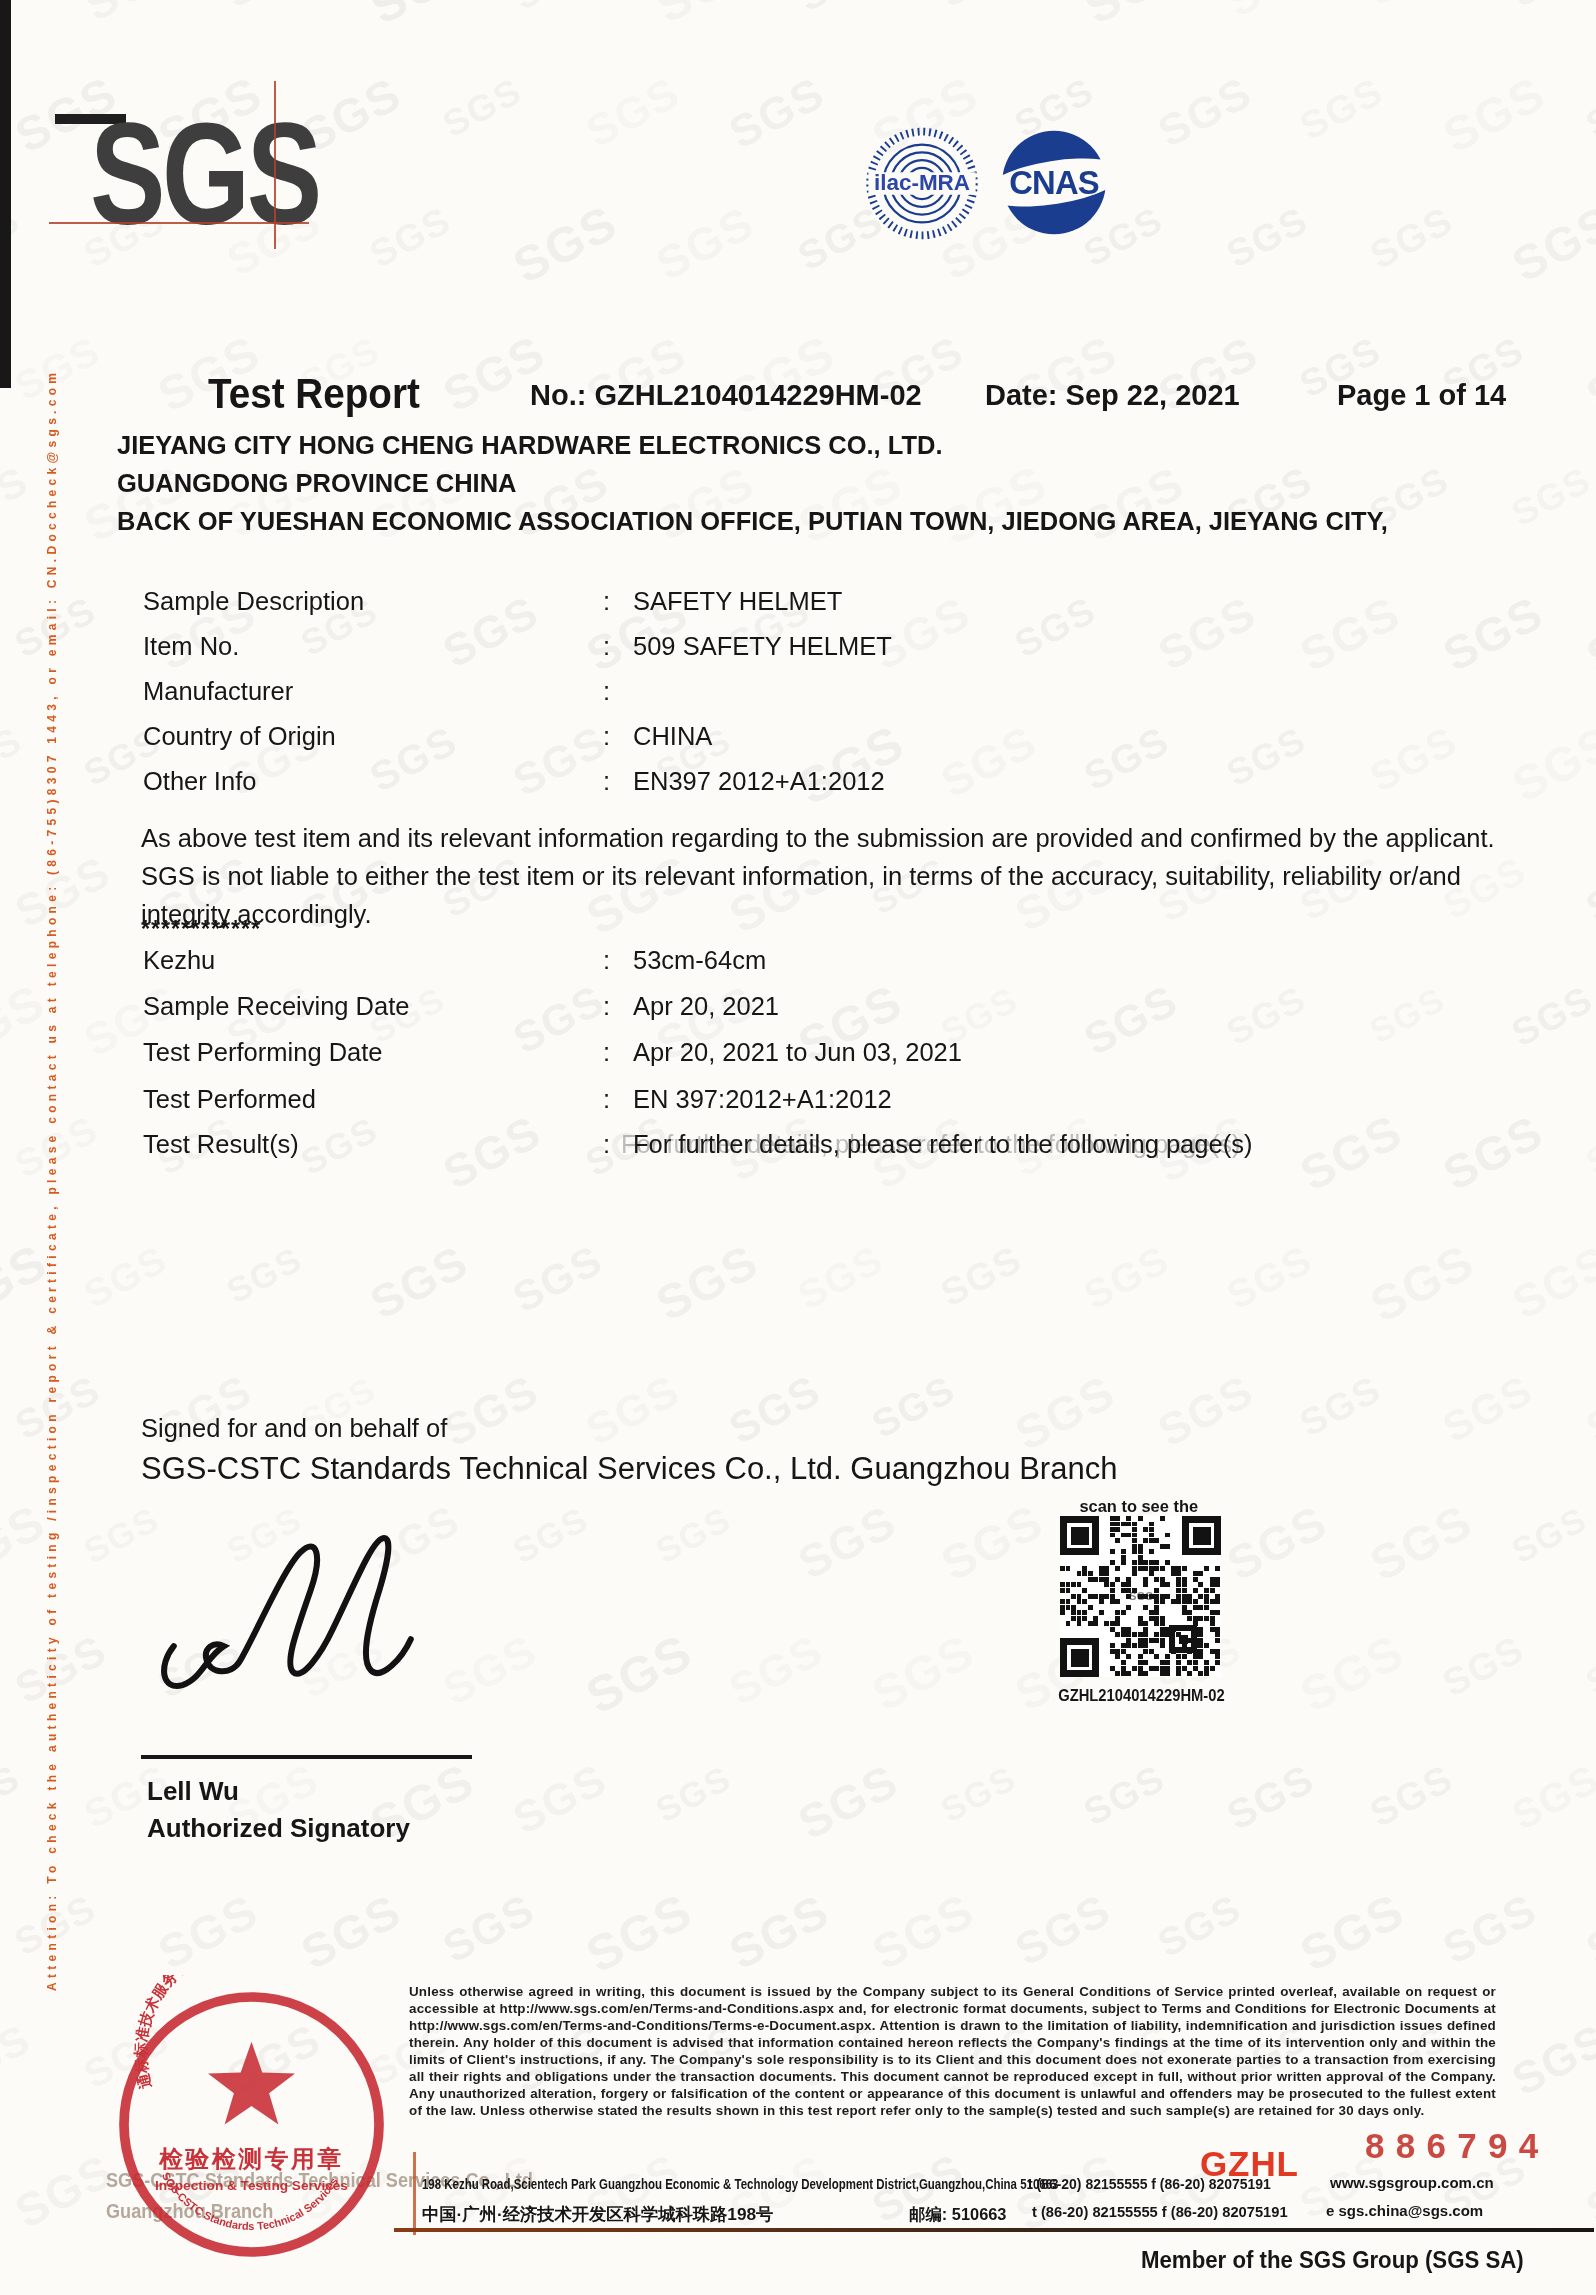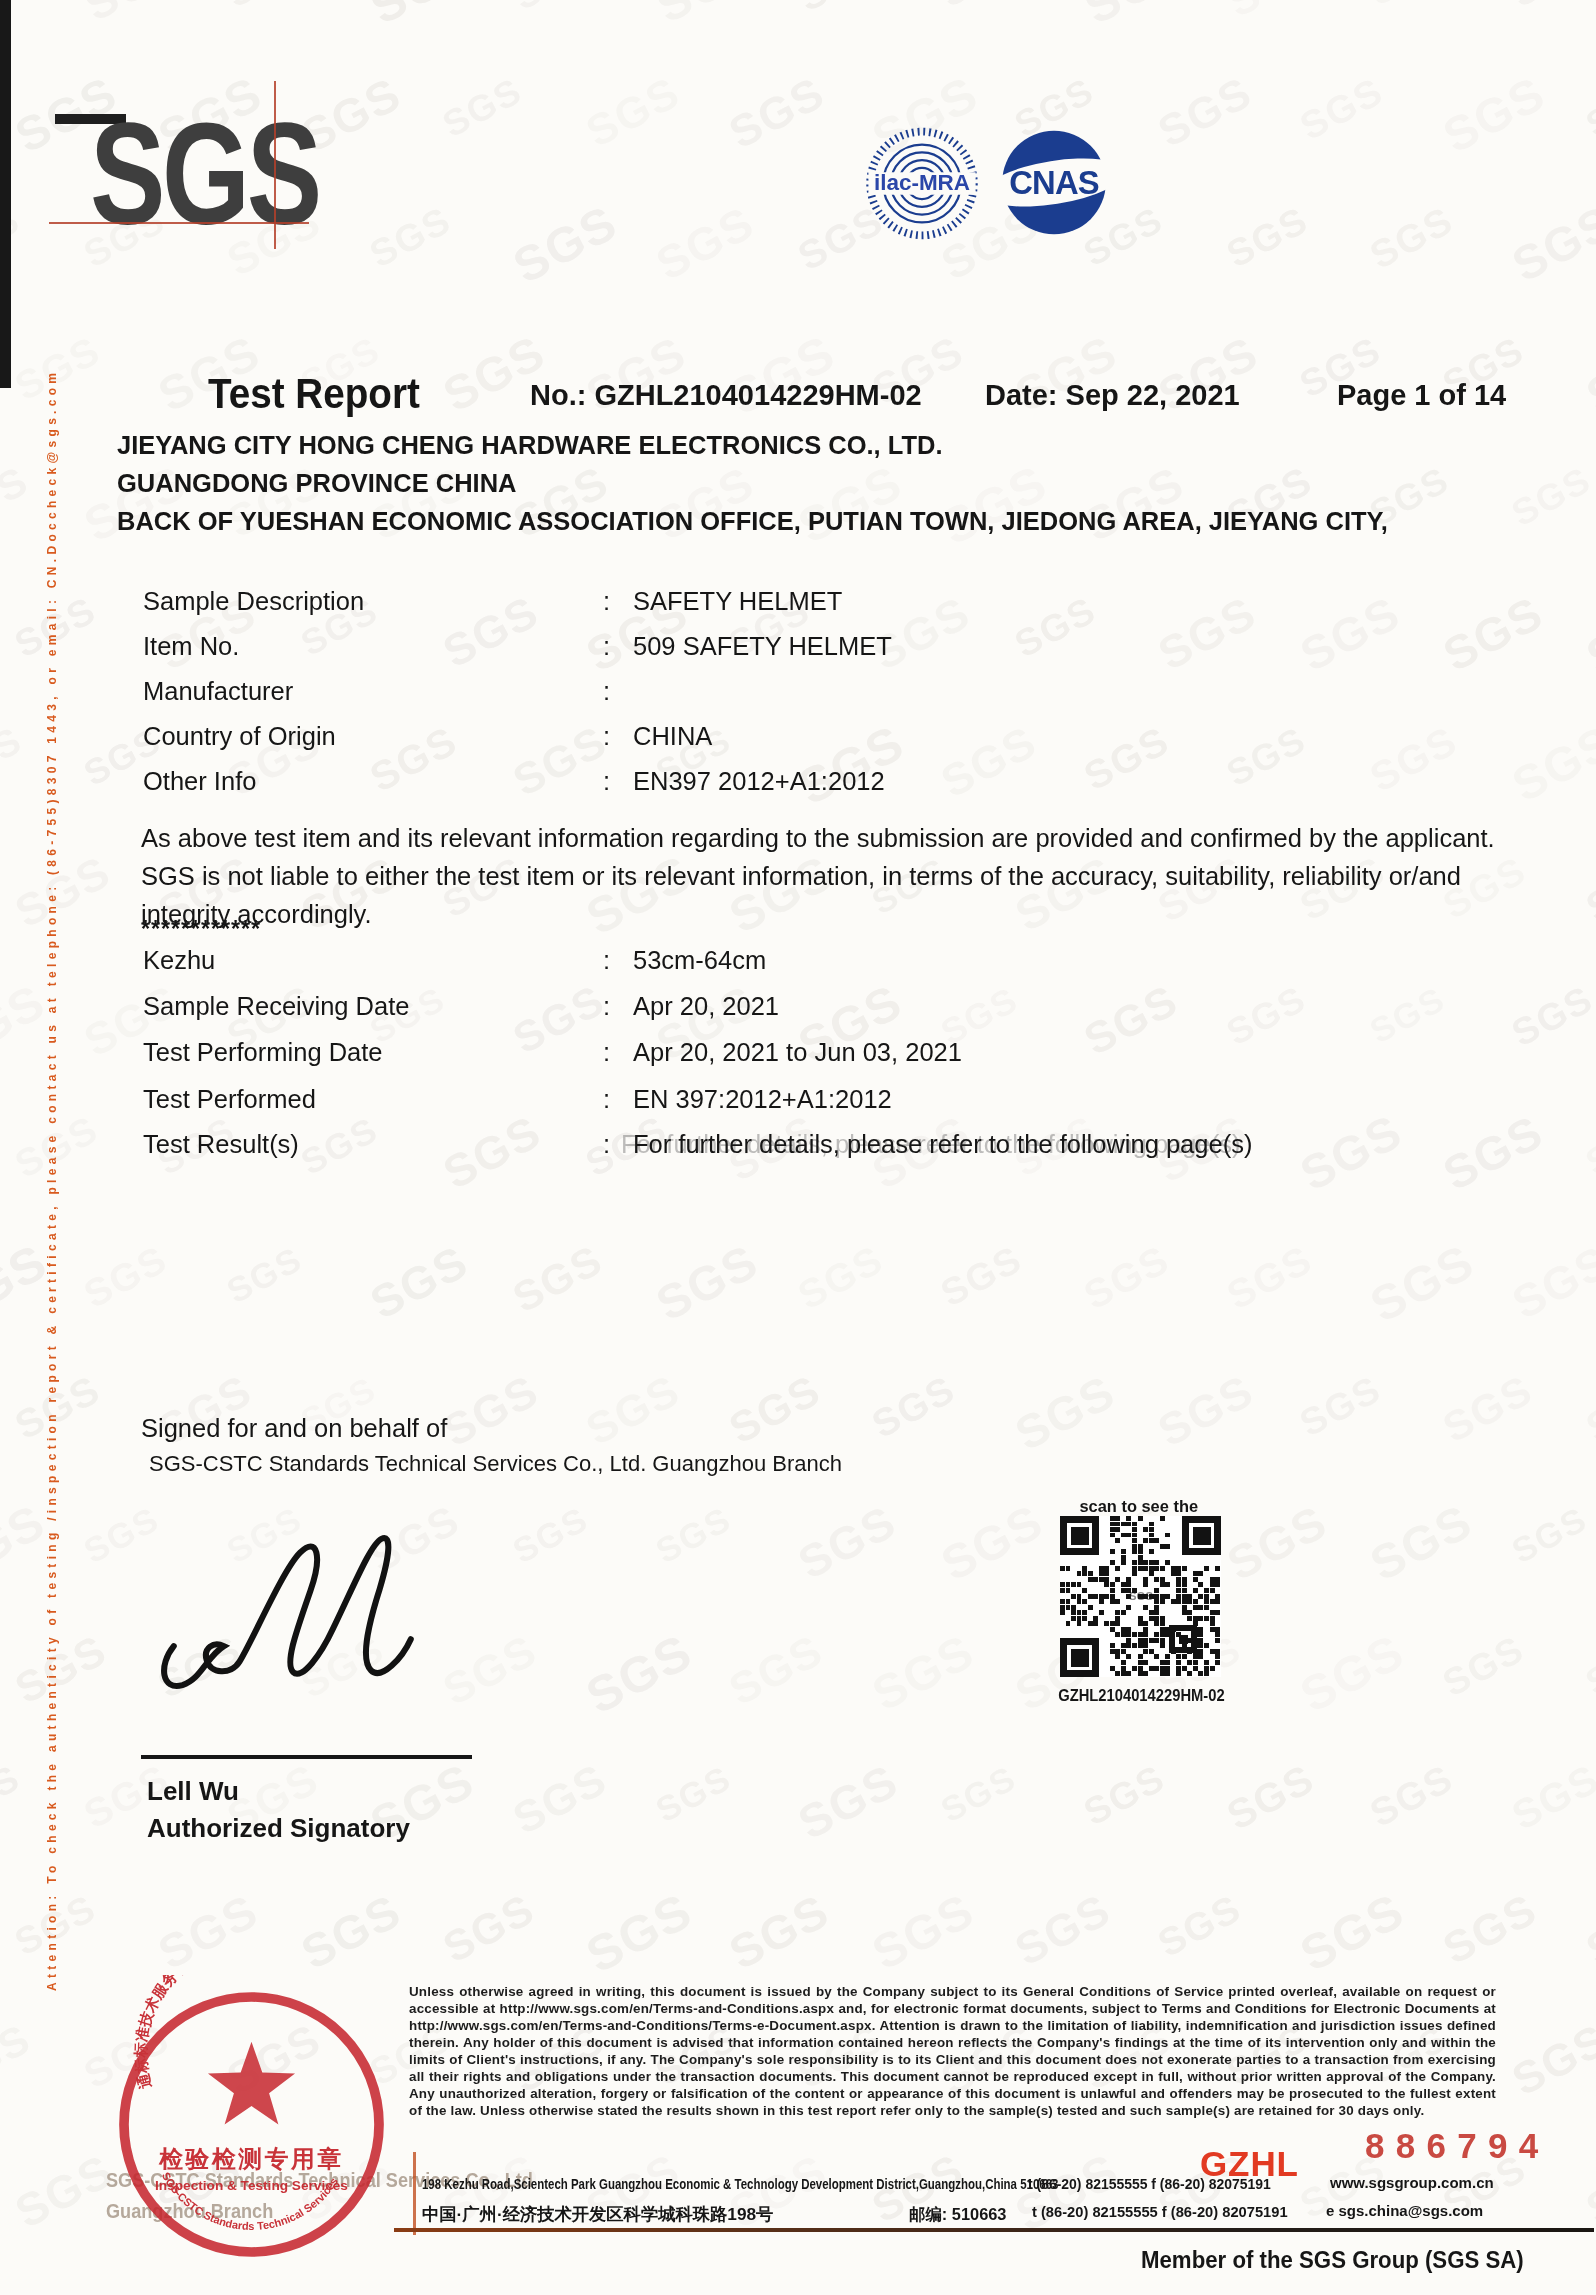--- a/index.html
+++ b/index.html
@@ -28,21 +28,21 @@
   
   .frow{left:143px;width:1402px;height:35px;font-size:25.5px;}
   .flabel{position:absolute;left:0;}
   .fcolon{position:absolute;left:460px;}
   .fvalue{position:absolute;left:490px;white-space:nowrap;}
   .statement{left:141px;top:819px;width:1357px;font-size:25.5px;line-height:38px;}
   .stars{left:141px;top:916px;font-size:23.4px;font-weight:700;letter-spacing:0.9px;}
   .ghost{left:621px;top:1130px;font-size:25.5px;color:rgba(95,95,95,.40);white-space:nowrap;}
   
   .sign1{left:141px;top:1414px;font-size:25.5px;}
-  .sign2{left:149px;top:1451px;font-size:22px;}
+  .sign2{left:141px;top:1451px;font-size:31px;}
   .sigline{left:141px;top:1755px;width:331px;height:3.5px;background:#171717;}
   .signame{left:147px;top:1776px;font-size:26px;font-weight:600;}
   .sigtitle{left:147px;top:1813px;font-size:26px;font-weight:600;}
   
   .qrcap{left:1058px;top:1496px;width:170px;font-size:17.3px;font-weight:700;text-align:center;
          transform:scaleX(.95);transform-origin:left top;}
   #qr{left:1060px;top:1516px;width:161px;height:161px;background:#fff;}
   #qr i{position:absolute;background:#121212;}
   .fnd{position:absolute;width:39px;height:39px;border:7px solid #121212;box-sizing:border-box;background:#fff;}
   .fnd::after{content:"";position:absolute;inset:3.5px;background:#121212;}

